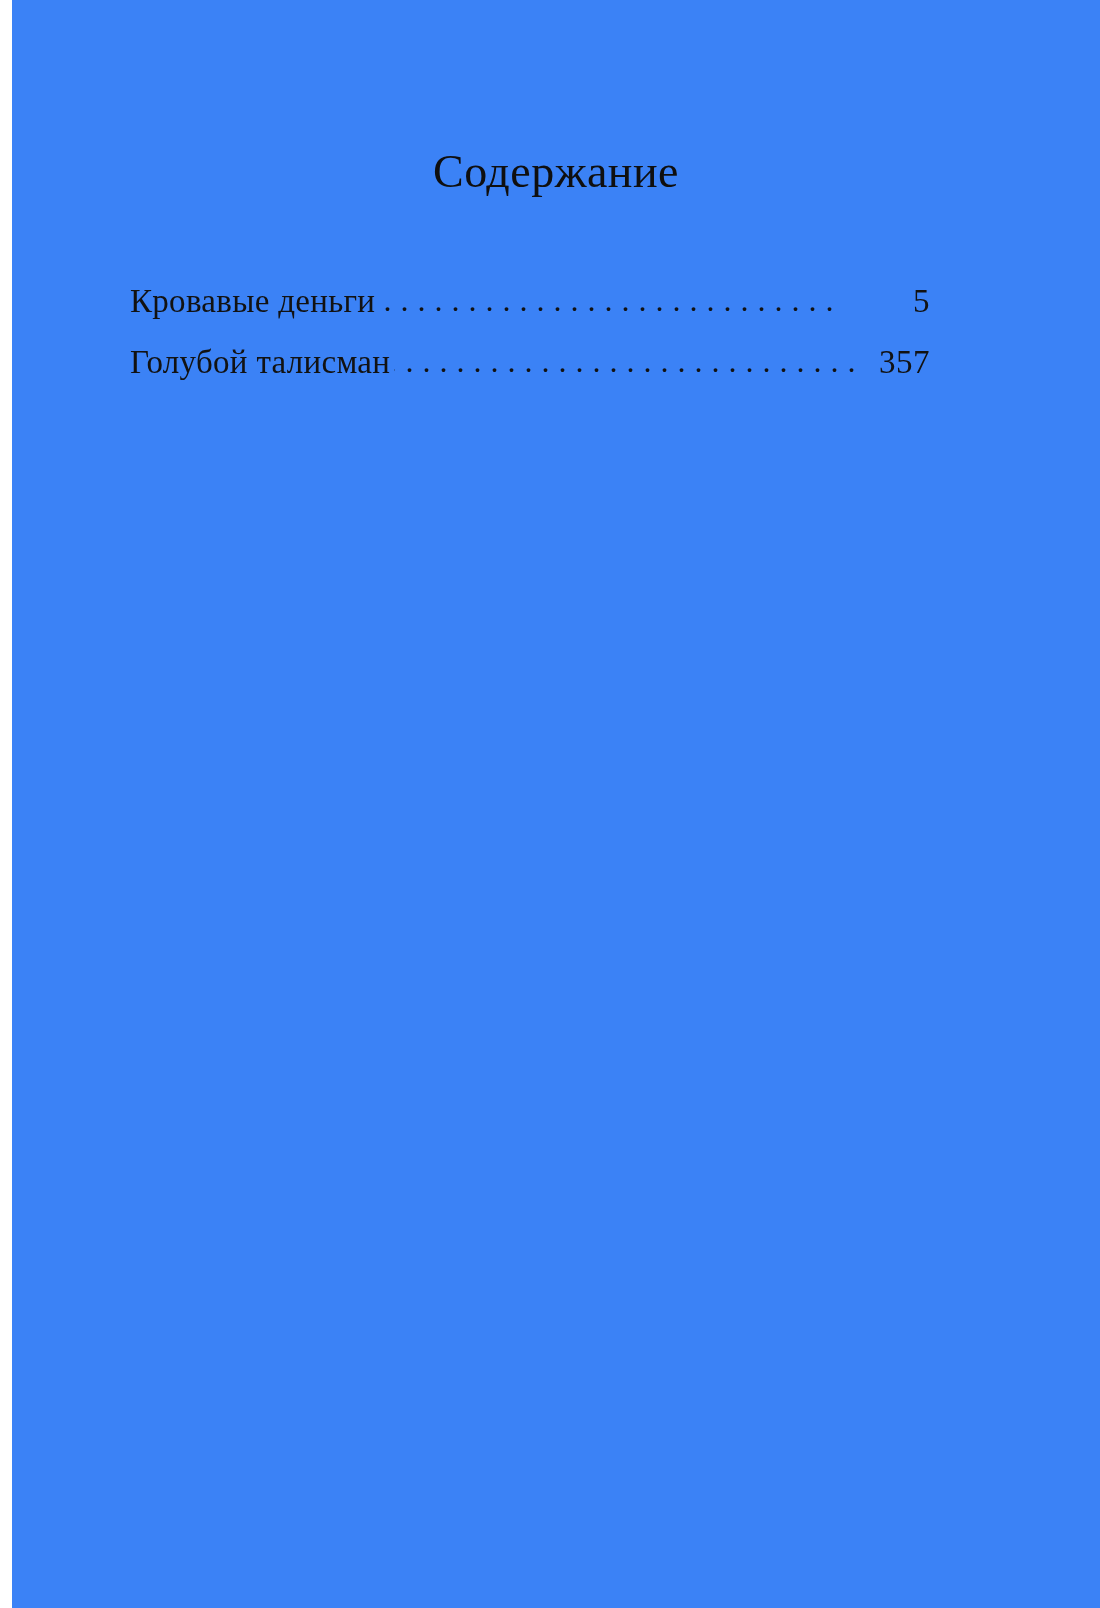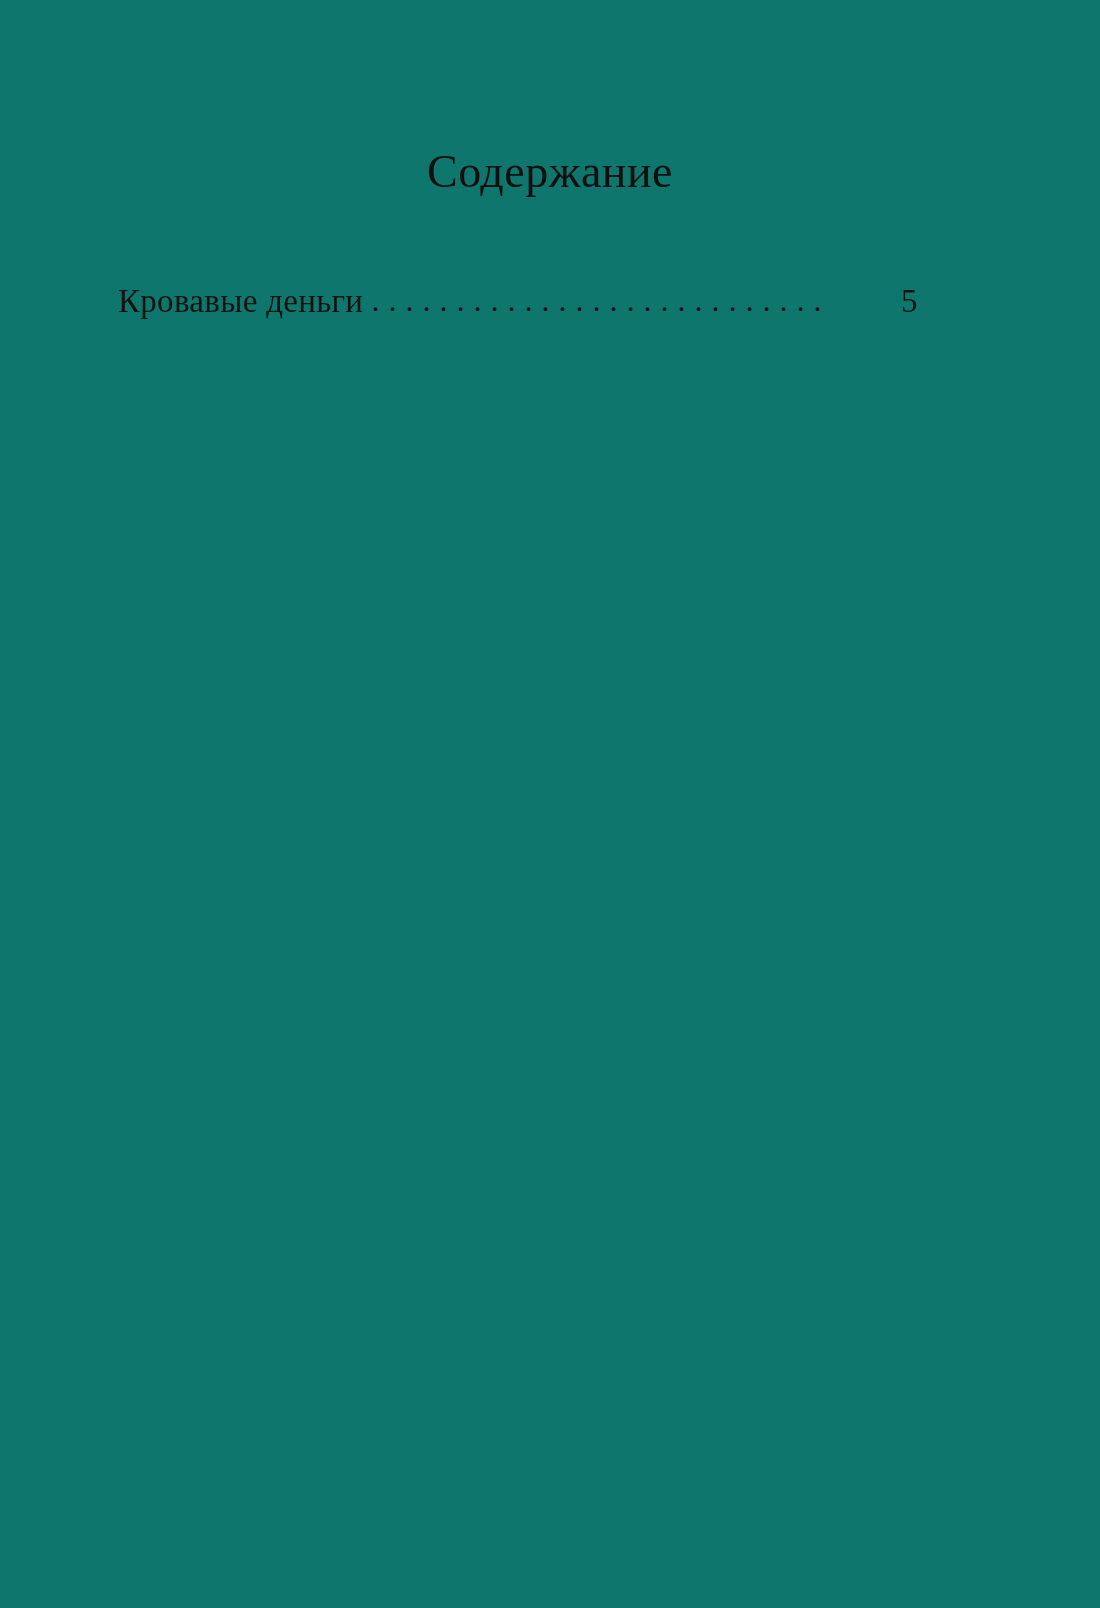--- a/index.html
+++ b/index.html
@@ -12,21 +12,22 @@
     height: 1608px;
     position: relative;
     font-family: "Liberation Serif", "DejaVu Serif", serif;
     color: #111111;
     overflow: hidden;
   }
 
   .page {
     position: absolute;
     inset: 0;
-    background: #0f766e;
+    background: #3b82f6;
+    margin-left: 12px;
   }
 
   .toc-title {
     position: absolute;
     top: 145px;
     left: 0;
     right: 0;
     text-align: center;
     font-size: 46px;
     font-weight: 400;
@@ -95,16 +96,21 @@
   <div class="toc-title">Содержание</div>
 
   <div class="toc-list">
 
     <div class="toc-entry gap-wide">
       <span class="entry-title">Кровавые деньги</span>
       <span class="leader"></span>
       <span class="entry-page">5</span>
     </div>
 
+    <div class="toc-entry">
+      <span class="entry-title">Голубой талисман</span>
+      <span class="leader"></span>
+      <span class="entry-page">357</span>
+    </div>
 
   </div>
 
 </div>
 
 </body></html>

